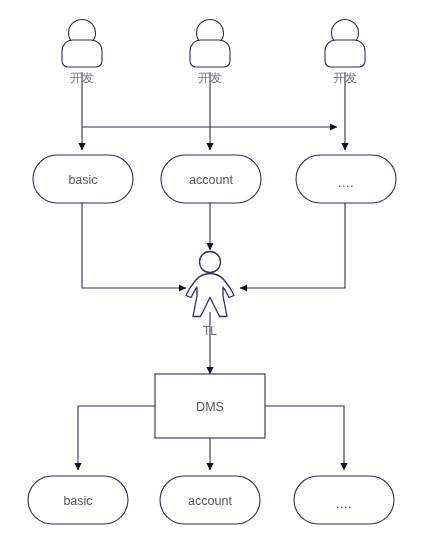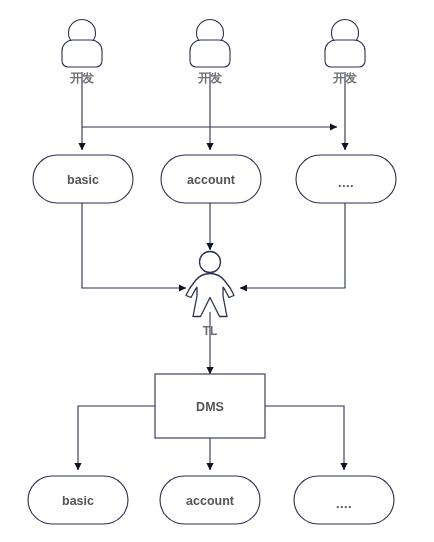--- a/index.html
+++ b/index.html
@@ -11,21 +11,20 @@
     width: 434px;
     height: 542px;
     font-family: "Liberation Sans", "DejaVu Sans", sans-serif;
     overflow: hidden;
   }
   #diagram-root {
     position: relative;
     width: 346px;
     height: 542px;
     background: #ffffff;
-    font-weight: bold;
   }
   #diagram-svg {
     position: absolute;
     left: 0;
     top: 0;
     width: 434px;
     height: 542px;
     display: block;
   }
   .node-label {

